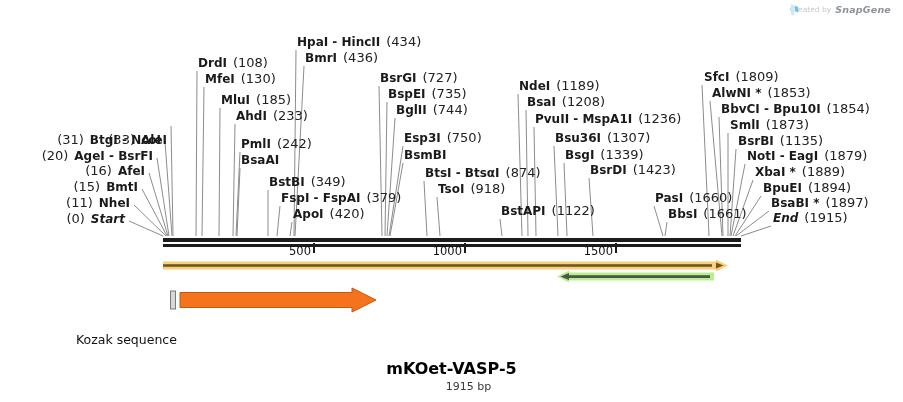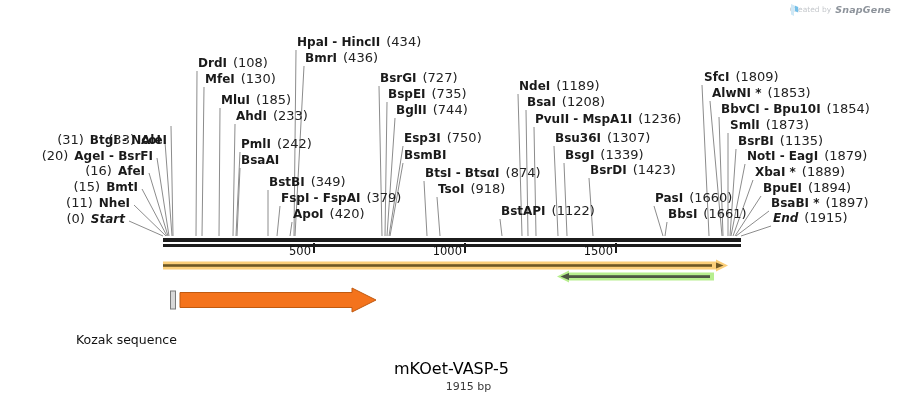--- a/index.html
+++ b/index.html
@@ -10,21 +10,21 @@
   .site{position:absolute;white-space:nowrap;font-size:12px;color:#1a1a1a;line-height:14px;}
   .site .nm{font-weight:bold;}
   .site .ps{font-size:13px;color:#222;}
   .site span + span{margin-left:6px;}
   .it .nm{font-style:italic;}
   .rnum{position:absolute;font-size:11.5px;color:#111;line-height:12px;}
   .mko-label{position:absolute;left:180px;top:292px;width:172px;height:16px;line-height:16px;
              text-align:center;color:#fff;font-weight:bold;font-size:13px;margin-top:39px;}
   .kozak-label{position:absolute;left:76px;top:332px;font-size:12.5px;color:#111;}
   .title{position:absolute;left:0;top:359px;width:100%;text-align:center;
-         font-weight:normal;font-size:16px;color:#000;}
+         font-weight:bold;font-size:16px;color:#000;}
   .bp{position:absolute;left:17px;top:380px;width:100%;text-align:center;font-size:11px;color:#3a3a3a;}
   .watermark{position:absolute;top:4px;right:12px;display:flex;align-items:center;gap:4px;}
   .wm-created{font-size:7.5px;color:#c5c8cc;}
   .wm-brand{font-size:9.5px;font-weight:bold;color:#8d939b;letter-spacing:.2px;font-style:italic;}
 </style>
 </head>
 <body>
 
 <div class="stage">
 

